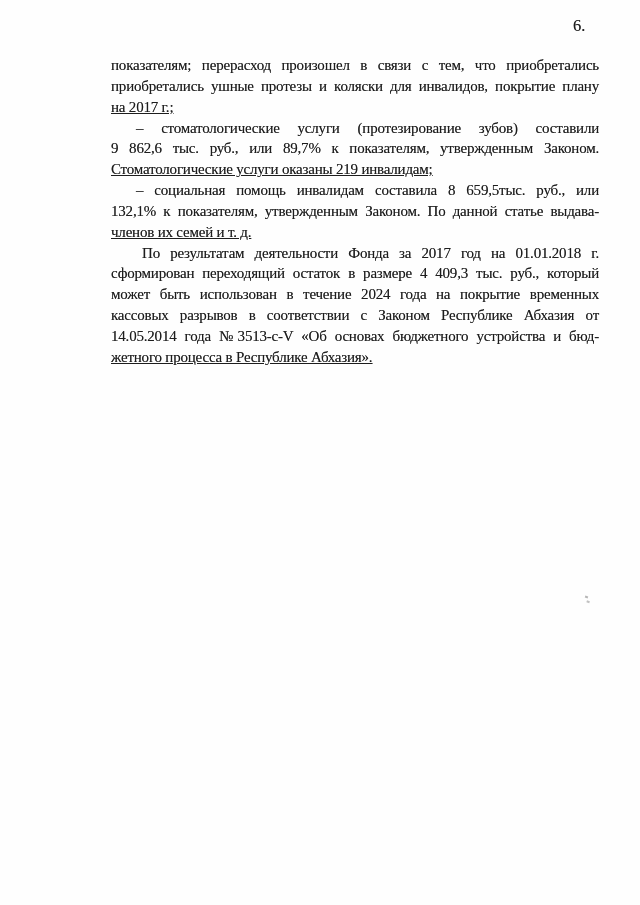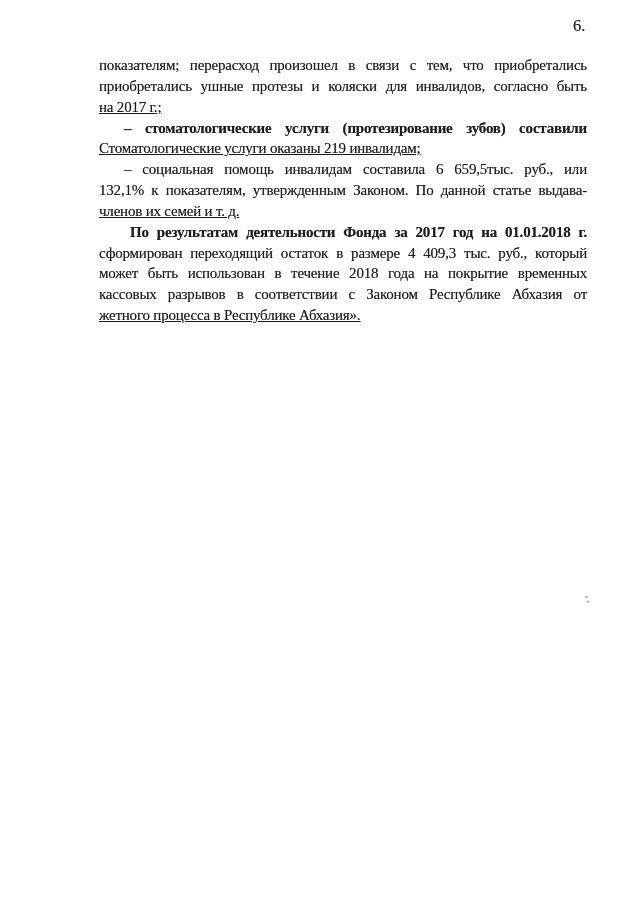--- a/index.html
+++ b/index.html
@@ -24,21 +24,21 @@
   .page-number {
     position: absolute;
     left: 573px;
     top: 16px;
     font-size: 16.5px;
     color: #1d1d1d;
     text-shadow: 0 0 0.5px rgba(20,20,20,0.55);
   }
   .body-text {
     position: absolute;
-    left: 99px;
+    left: 111px;
     top: 55px;
     width: 488px;
     color: #1d1d1d;
     font-size: 15px;
     line-height: 20.85px;
     letter-spacing: -0.2px;
     text-shadow: 0 0 0.5px rgba(20,20,20,0.55);
   }
   .paragraph {
     margin: 0;
@@ -69,35 +69,37 @@
 </style>
 </head>
 <body>
 
 <div class="paper">
   <div class="page-number">6.</div>
 
   <div class="body-text">
       <div class="paragraph">
         <div class="line">показателям; перерасход произошел в связи с тем, что приобретались</div>
-        <div class="line">приобретались ушные протезы и коляски для инвалидов, согласно быть</div>
+        <div class="line">приобретались ушные протезы и коляски для инвалидов, покрытие плану</div>
         <div class="line last">на 2017 г.;</div>
       </div>
       <div class="paragraph">
-        <div class="line" style="padding-left: 25px; font-weight: bold;">– стоматологические услуги (протезирование зубов) составили</div>
+        <div class="line" style="padding-left: 25px;">– стоматологические услуги (протезирование зубов) составили</div>
+        <div class="line">9 862,6 тыс. руб., или 89,7% к показателям, утвержденным Законом.</div>
         <div class="line last">Стоматологические услуги оказаны 219 инвалидам;</div>
       </div>
       <div class="paragraph">
-        <div class="line" style="padding-left: 25px;">– социальная помощь инвалидам составила 6 659,5тыс. руб., или</div>
+        <div class="line" style="padding-left: 25px;">– социальная помощь инвалидам составила 8 659,5тыс. руб., или</div>
         <div class="line">132,1% к показателям, утвержденным Законом. По данной статье выдава-</div>
         <div class="line last">членов их семей и т. д.</div>
       </div>
       <div class="paragraph">
-        <div class="line" style="padding-left: 31px; font-weight: bold;">По результатам деятельности Фонда за 2017 год на 01.01.2018 г.</div>
+        <div class="line" style="padding-left: 31px;">По результатам деятельности Фонда за 2017 год на 01.01.2018 г.</div>
         <div class="line">сформирован переходящий остаток в размере 4 409,3 тыс. руб., который</div>
-        <div class="line">может быть использован в течение 2018 года на покрытие временных</div>
+        <div class="line">может быть использован в течение 2024 года на покрытие временных</div>
         <div class="line">кассовых разрывов в соответствии с Законом Республике Абхазия от</div>
+        <div class="line">14.05.2014 года №3513-с-V «Об основах бюджетного устройства и бюд-</div>
         <div class="line last">жетного процесса в Республике Абхазия».</div>
       </div>
     </div>
 
   <div class="speck"></div>
 </div>
 
 </body></html>

